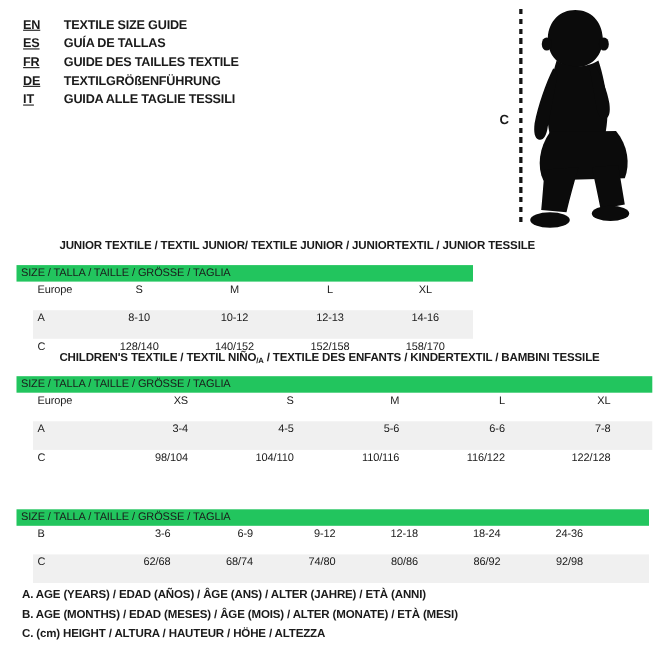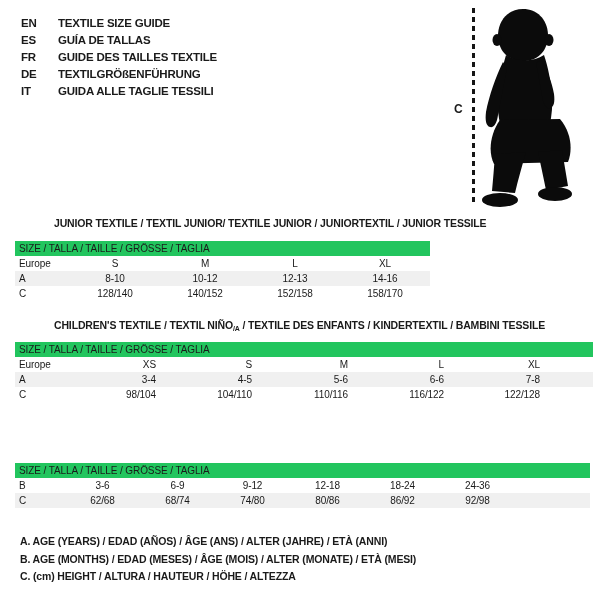--- a/index.html
+++ b/index.html
@@ -3,44 +3,44 @@
 <meta charset="utf-8">
 <style>
   html,body{margin:0;padding:0;background:#fff;}
   .canvas{
     position:relative;width:600px;height:600px;background:#ffffff;overflow:hidden;
     font-family:"Liberation Sans", sans-serif;color:#1a1a1a;
   }
   
   .langs{position:absolute;left:21px;top:15px;}
   .lang-row{display:flex;line-height:17px;font-size:11.5px;font-weight:700;letter-spacing:-0.2px;}
-  .lang-code{width:37px;}
+  .lang-code{width:37px;text-decoration:underline;}
   
   .height-line{
     position:absolute;left:472px;top:8px;width:3px;height:198px;
     background-image:repeating-linear-gradient(to bottom,#151515 0 5px,transparent 5px 9px);
   }
   .height-label{position:absolute;left:454px;top:102px;font-size:12px;font-weight:700;}
   .baby{position:absolute;left:480px;top:8px;}
   
   .sec-title{position:absolute;left:24px;font-size:10.5px;font-weight:700;letter-spacing:-0.15px;white-space:nowrap;margin-left:30px;}
   .sec-title sub{font-size:7px;vertical-align:-2px;}
   .two-line{line-height:14px;}
   
   .tbl{position:absolute;left:15px;}
   .bar{
     background:#22c55e;height:15px;line-height:15px;font-size:10px;
     padding-left:4px;letter-spacing:-0.1px;box-sizing:border-box;
   }
-  .trow{display:flex;height:15px;line-height:15px;font-size:10px;letter-spacing:-0.1px;}
+  .trow{display:flex;height:26px;line-height:15px;font-size:10px;letter-spacing:-0.1px;margin-left:15px;}
   .trow.shaded{background:#f0f0f0;}
   .tlabel{padding-left:4px;box-sizing:border-box;}
   .t1 .tlabel{width:55px;} .t1 .tcell{width:90px;text-align:center;}
   .t2 .tlabel{width:45px;} .t2 .tcell{width:96px;text-align:right;}
-  .t3 .tlabel{width:50px;} .t3 .tcell{width:75px;text-align:center;}
+  .t3 .tlabel{width:50px;} .t3 .tcell{width:75px;text-align:right;}
   
   .footnotes{position:absolute;left:20px;top:533px;}
   .footnote{line-height:17.5px;font-size:10.5px;font-weight:700;letter-spacing:-0.15px;}
 </style>
 </head>
 <body>
 
 <div class="canvas">
 
   <div class="langs">

